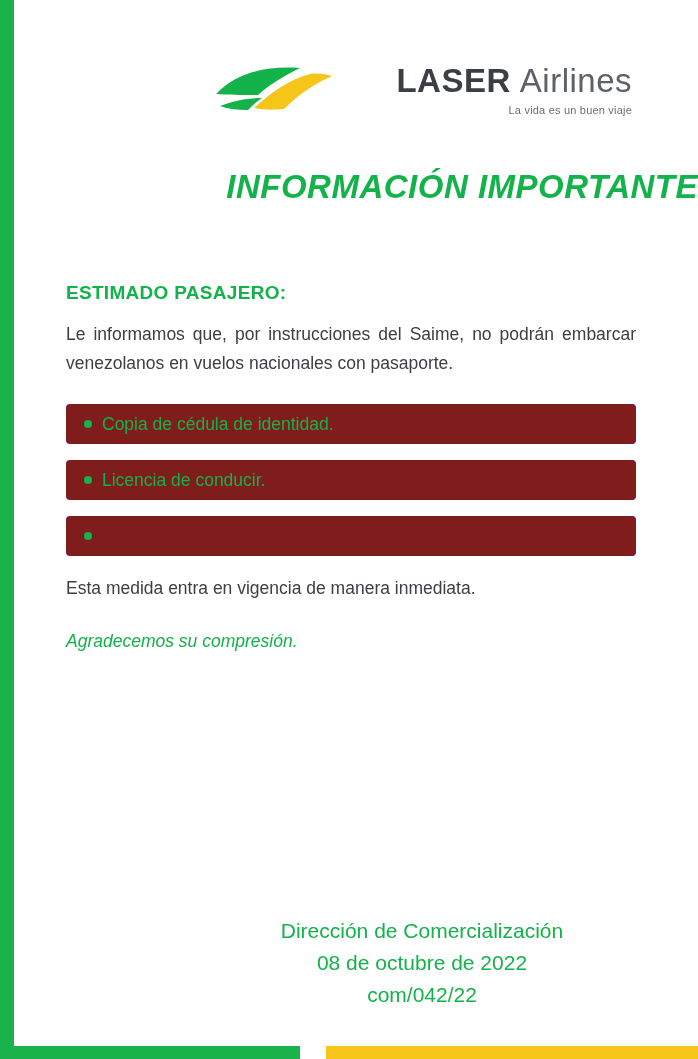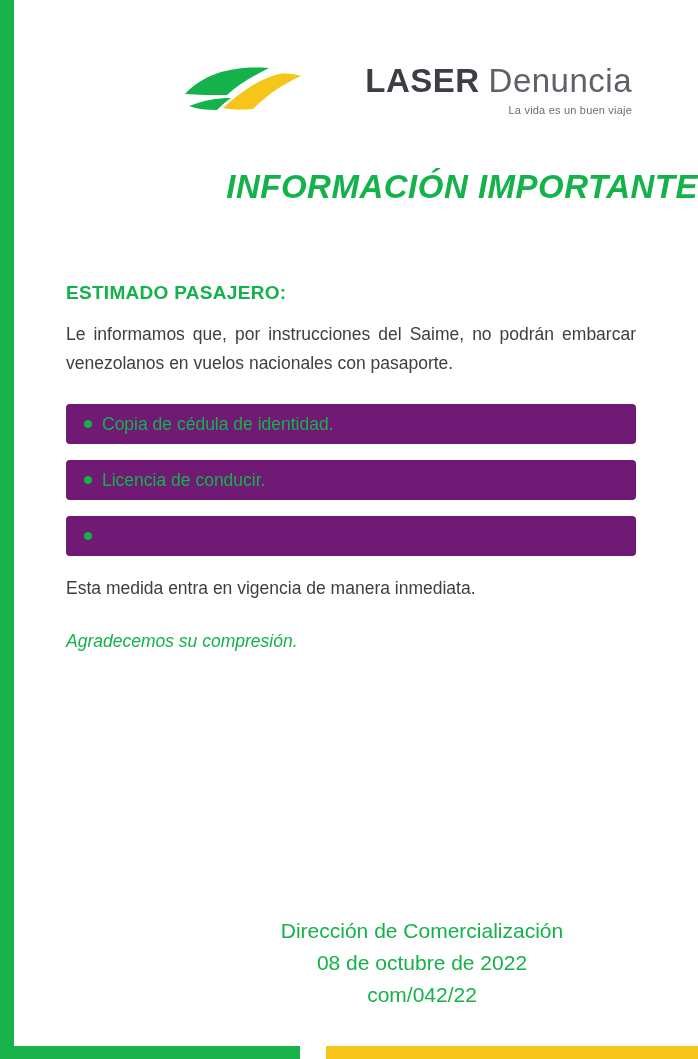--- a/index.html
+++ b/index.html
@@ -124,21 +124,21 @@
     margin-bottom: 24px;
   }
 
   
   .bullets {
     margin: 4px 0 0 0;
   }
   .bullet-row {
     position: relative;
     height: 40px;
-    background: #701a75;
+    background: #7f1d1d;
     border-radius: 4px;
     margin-bottom: 16px;
     display: flex;
     align-items: center;
     padding-left: 18px;
     box-sizing: border-box;
   }
   .bullet-dot {
     width: 8px;
     height: 8px;
@@ -201,21 +201,21 @@
       <span class="logo-mark">
         <svg width="122" height="52" viewBox="0 0 122 52" xmlns="http://www.w3.org/2000/svg">
           <path d="M2,30 C24,7 54,2 86,4 C70,12 56,20 44,31 C30,31 14,31 2,30 Z" fill="#13b24a"></path>
           <path d="M40,44 C58,28 74,16 96,10 C104,9 112,10 118,12 C100,20 84,31 70,45 C58,46 50,46 40,44 Z" fill="#f5c519"></path>
           <path d="M6,42 C22,36 34,34 48,34 C42,38 38,42 34,46 C24,46 14,45 6,42 Z" fill="#13b24a"></path>
         </svg>
       </span>
       <span class="logo-text-block">
         <span class="logo-words">
           <span class="logo-laser">LASER</span>
-          <span class="logo-airlines">Denuncia</span>
+          <span class="logo-airlines">Airlines</span>
         </span>
         <span class="logo-tagline">La vida es un buen viaje</span>
       </span>
     </div>
   </div>
 
   <div class="main-title">INFORMACIÓN IMPORTANTE</div>
 
   <div class="body-block">
     <div class="salutation">ESTIMADO PASAJERO:</div>

